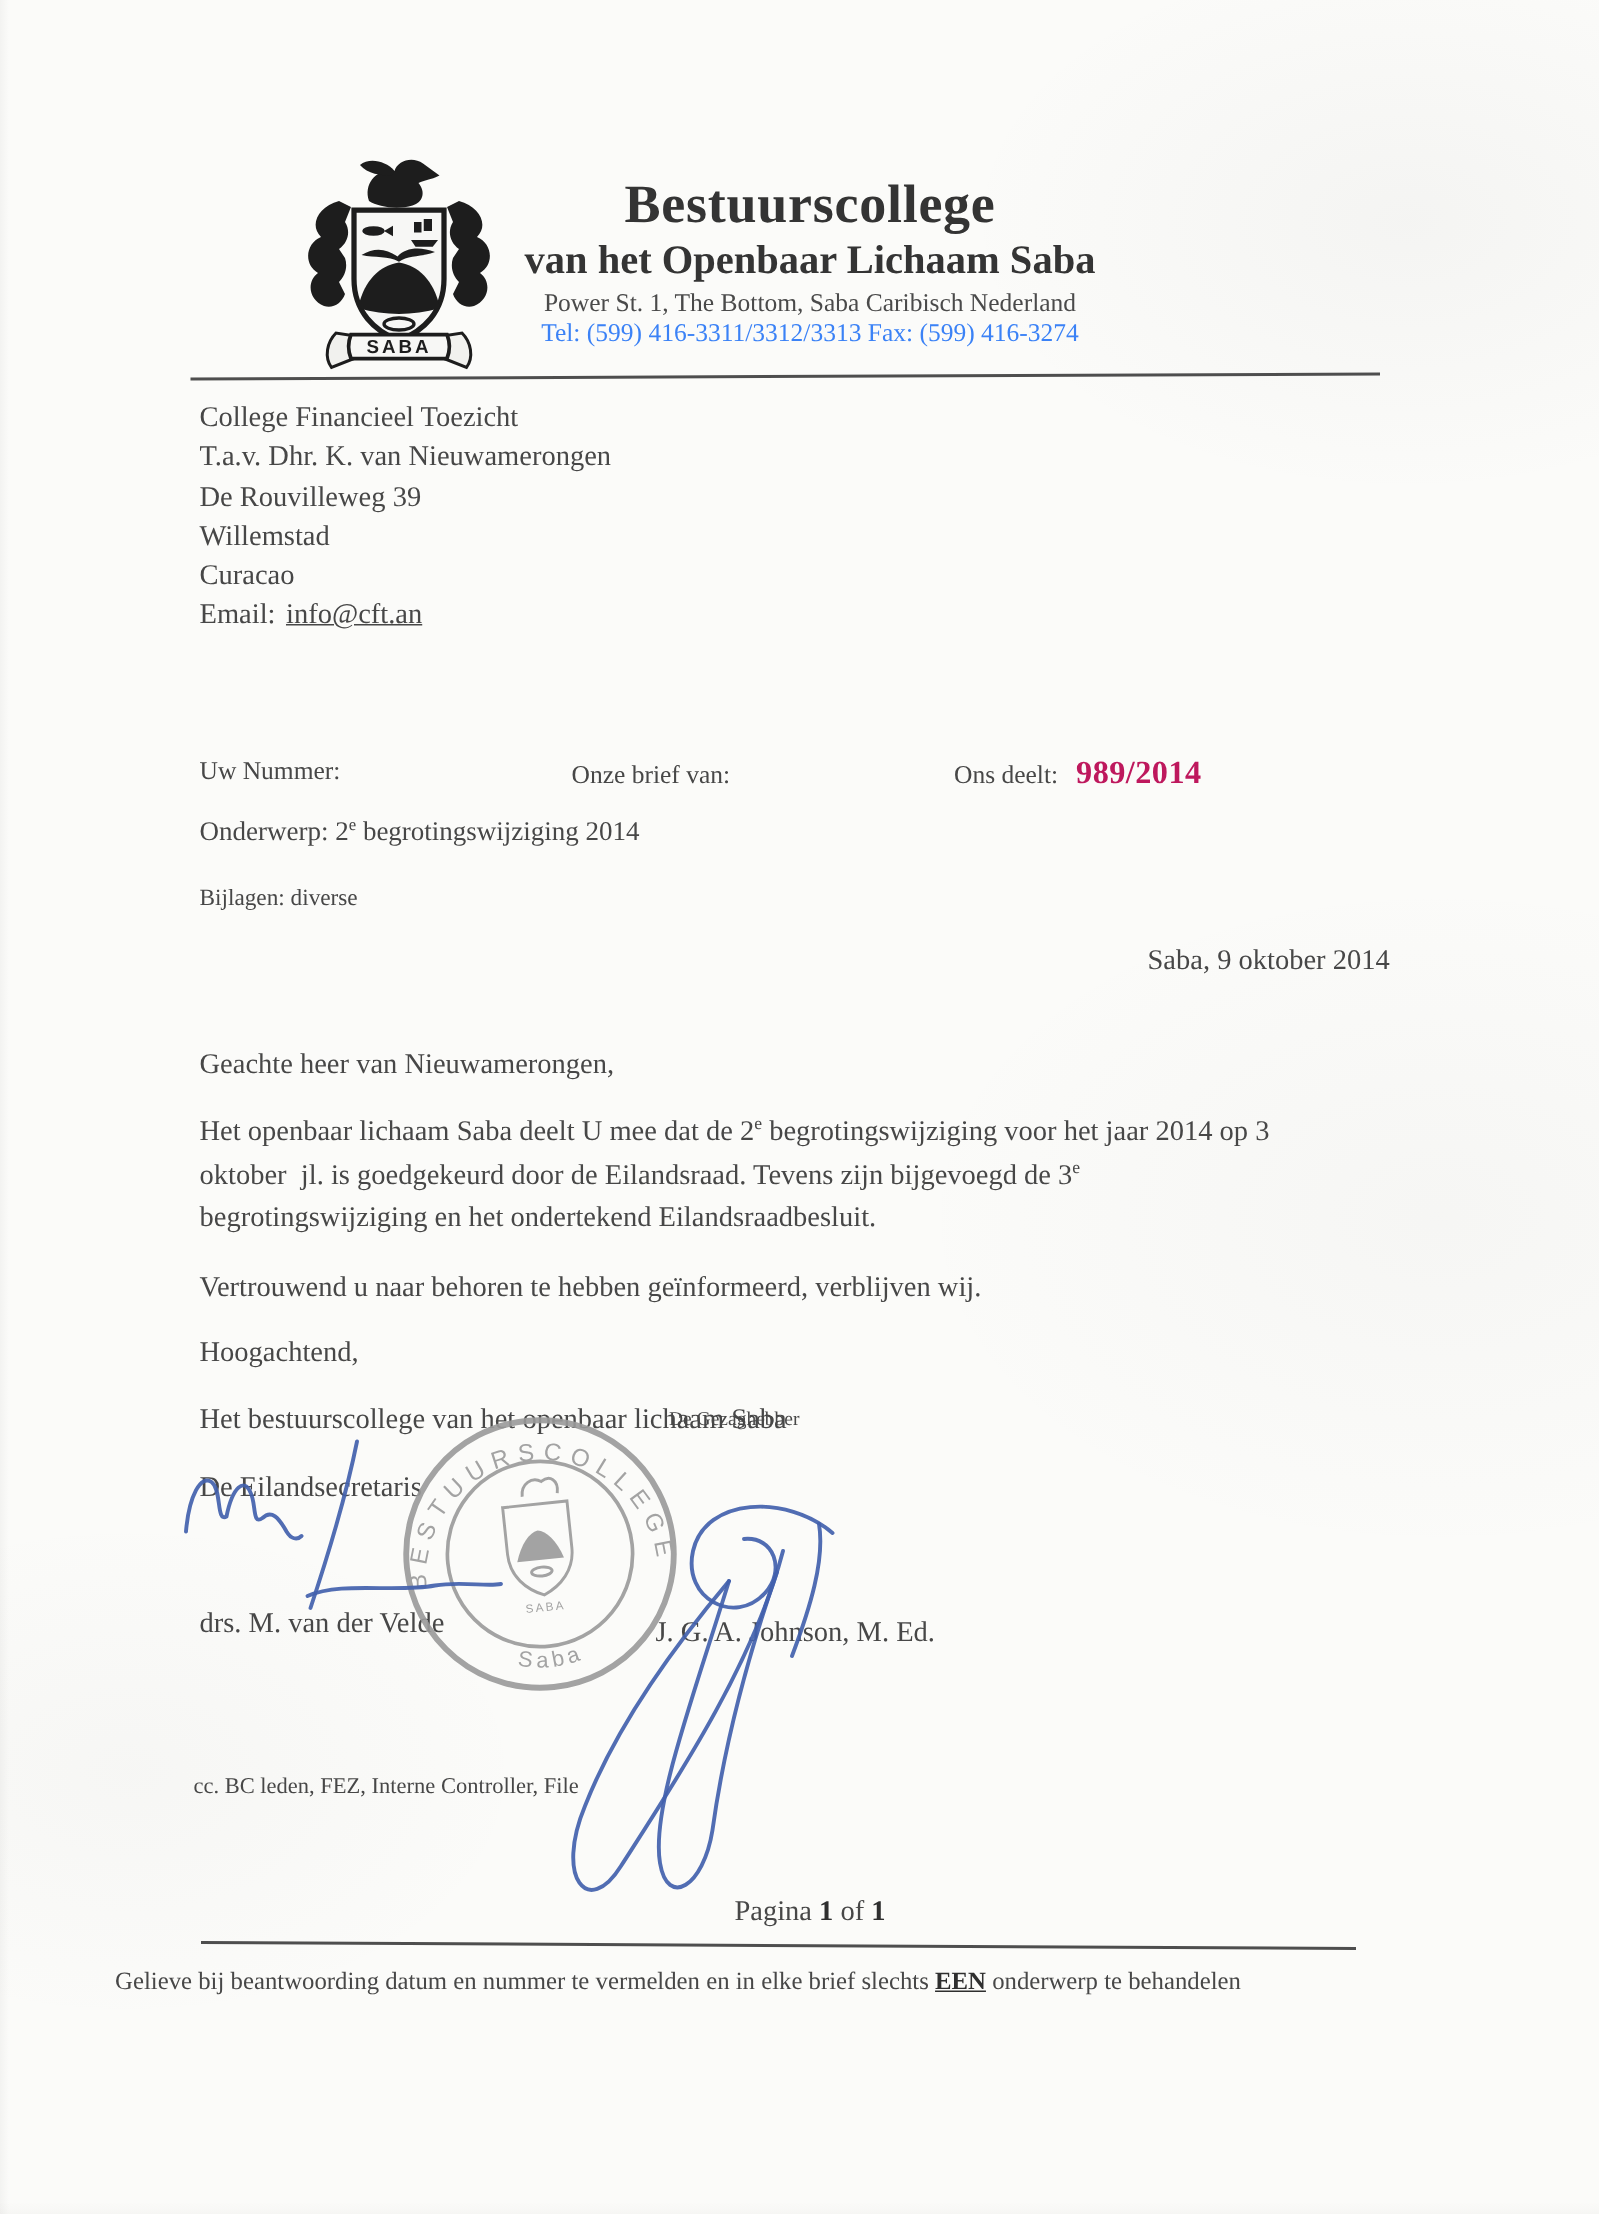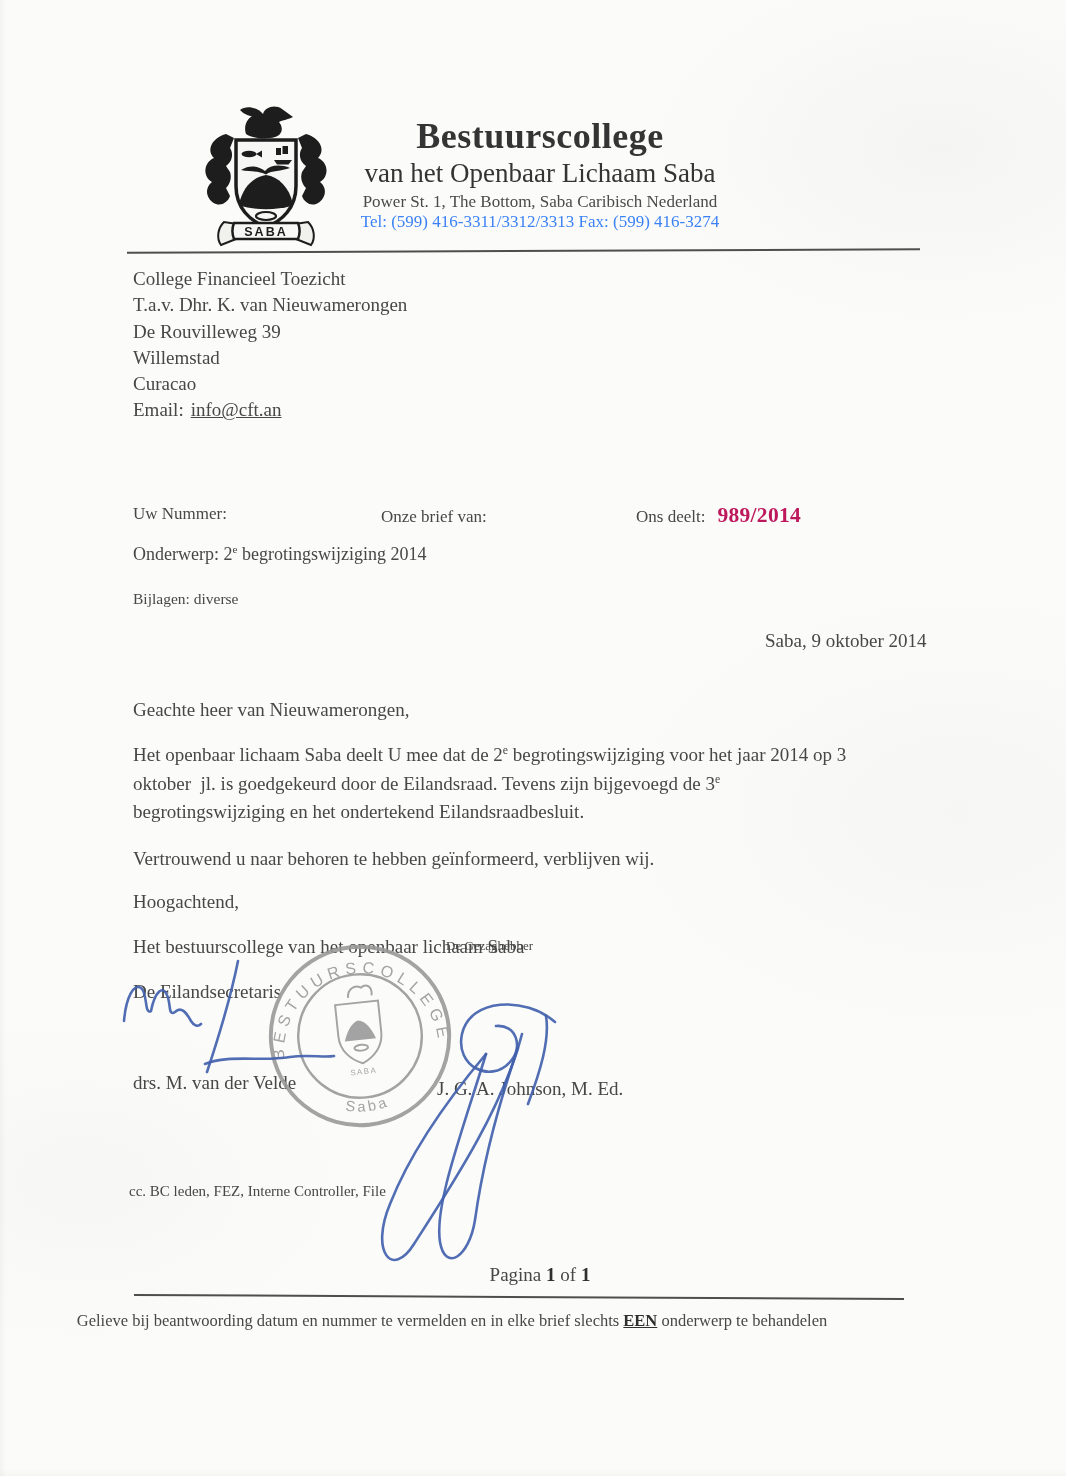--- a/index.html
+++ b/index.html
@@ -18,21 +18,21 @@
       linear-gradient(90deg, rgba(90,90,90,0.05) 0px, transparent 6px),
       linear-gradient(0deg, rgba(90,90,90,0.03) 0px, transparent 8px);
   }
   .abs { position:absolute; z-index:1; }
   .pre { white-space:pre-wrap; }
 
   
   .crest-logo { left:196px; top:104px; width:140px; height:144px; }
   .lh-text { left:330px; top:118px; width:420px; text-align:center; color:#343434; }
   .org-name { font-size:36px; font-weight:bold; letter-spacing:0.5px; line-height:1.05; }
-  .org-sub  { font-size:27px; font-weight:normal; margin-top:3px; line-height:1.05; }
+  .org-sub  { font-size:27px; font-weight:bold; margin-top:3px; line-height:1.05; }
   .lh-addr  { font-size:17px; margin-top:5px; color:#4a4a4a; line-height:1.18; }
   .lh-tel   { font-size:17px; color:#3b82f6; line-height:1.18; }
   .rule { background:#4e4e4e; height:2px; }
   .header-rule { left:127px; top:250px; width:793px; transform:rotate(-0.25deg); }
   .footer-rule { left:134px; top:1296px; width:770px; transform:rotate(0.3deg); }
 
   
   .recipient { left:133px; top:266px; font-size:19px; line-height:26.3px; }
   .email-link { color:inherit; text-decoration:underline; margin-left:7px; }
 

